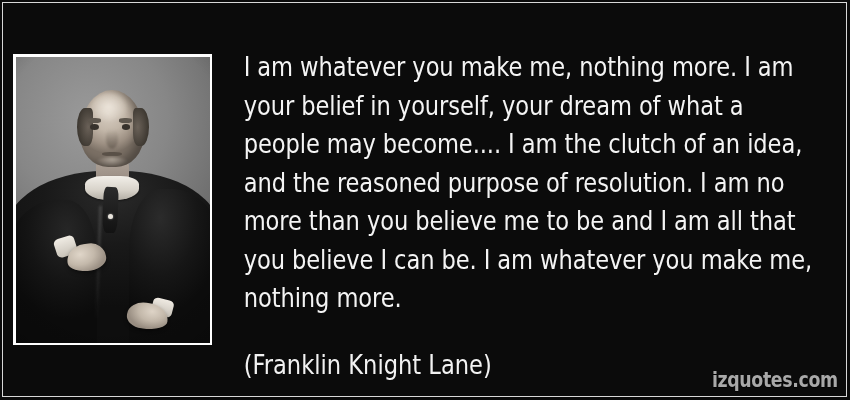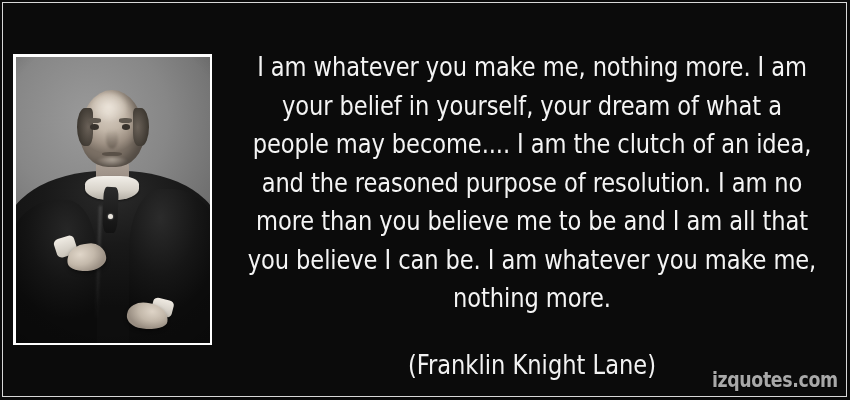--- a/index.html
+++ b/index.html
@@ -304,21 +304,20 @@
     background: radial-gradient(125% 100% at 50% 42%, rgba(0,0,0,0) 52%, rgba(0,0,0,.45) 100%);
     pointer-events: none;
   }
 
   
   .quote-body {
     position: absolute;
     left: 222px;
     top: 48px;
     width: 620px;
-    text-align: center;
   }
   .quote-text {
     margin: 0;
     color: #f4f4f4;
     font-family: "DejaVu Sans Condensed", "Liberation Sans Narrow", "Liberation Sans", sans-serif;
     font-size: 27px;
     line-height: 38.5px;
     letter-spacing: -0.1px;
     font-weight: 400;
     transform: scaleX(0.93);

